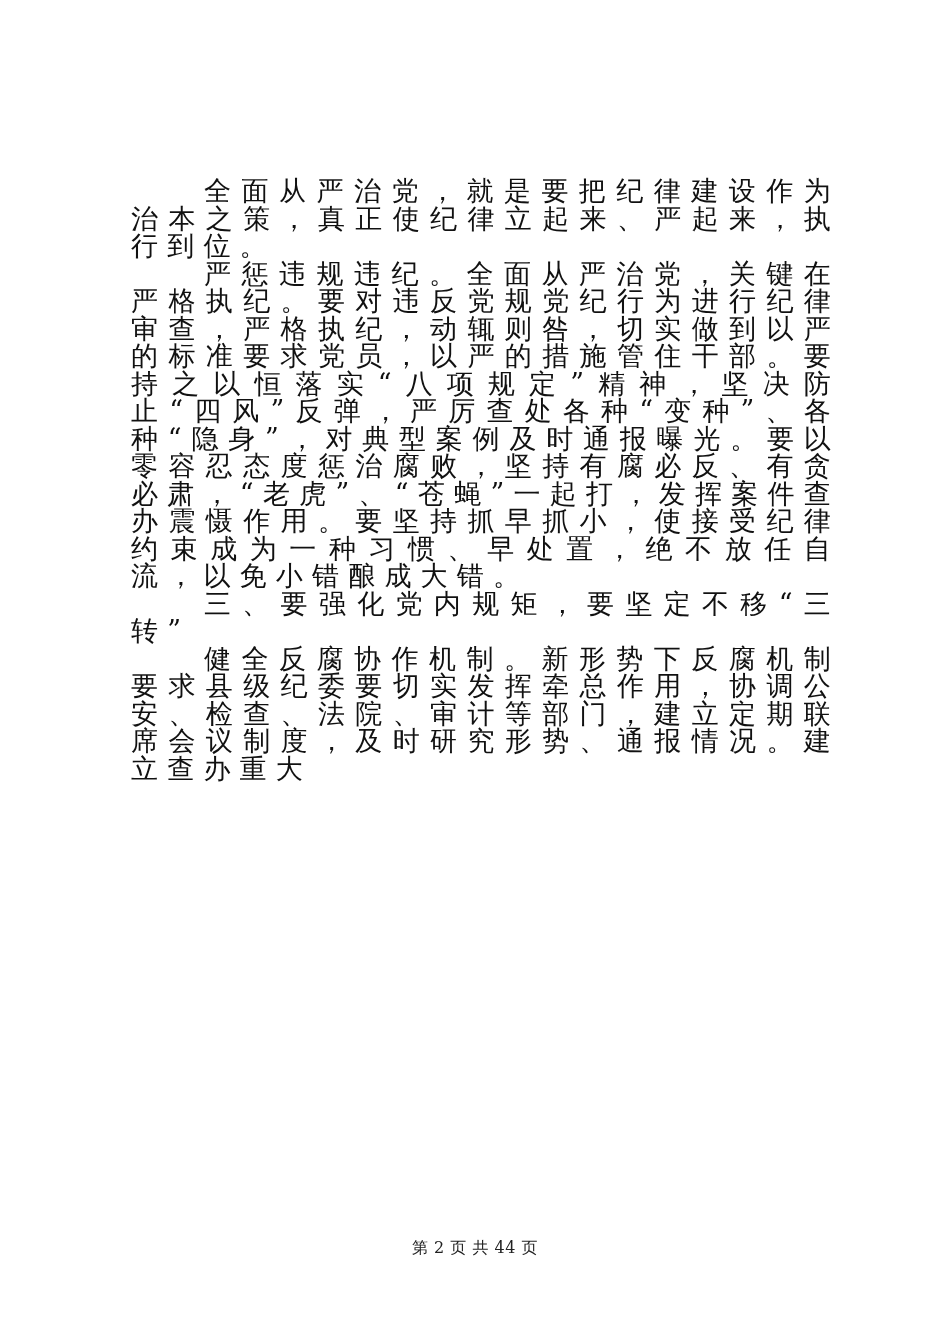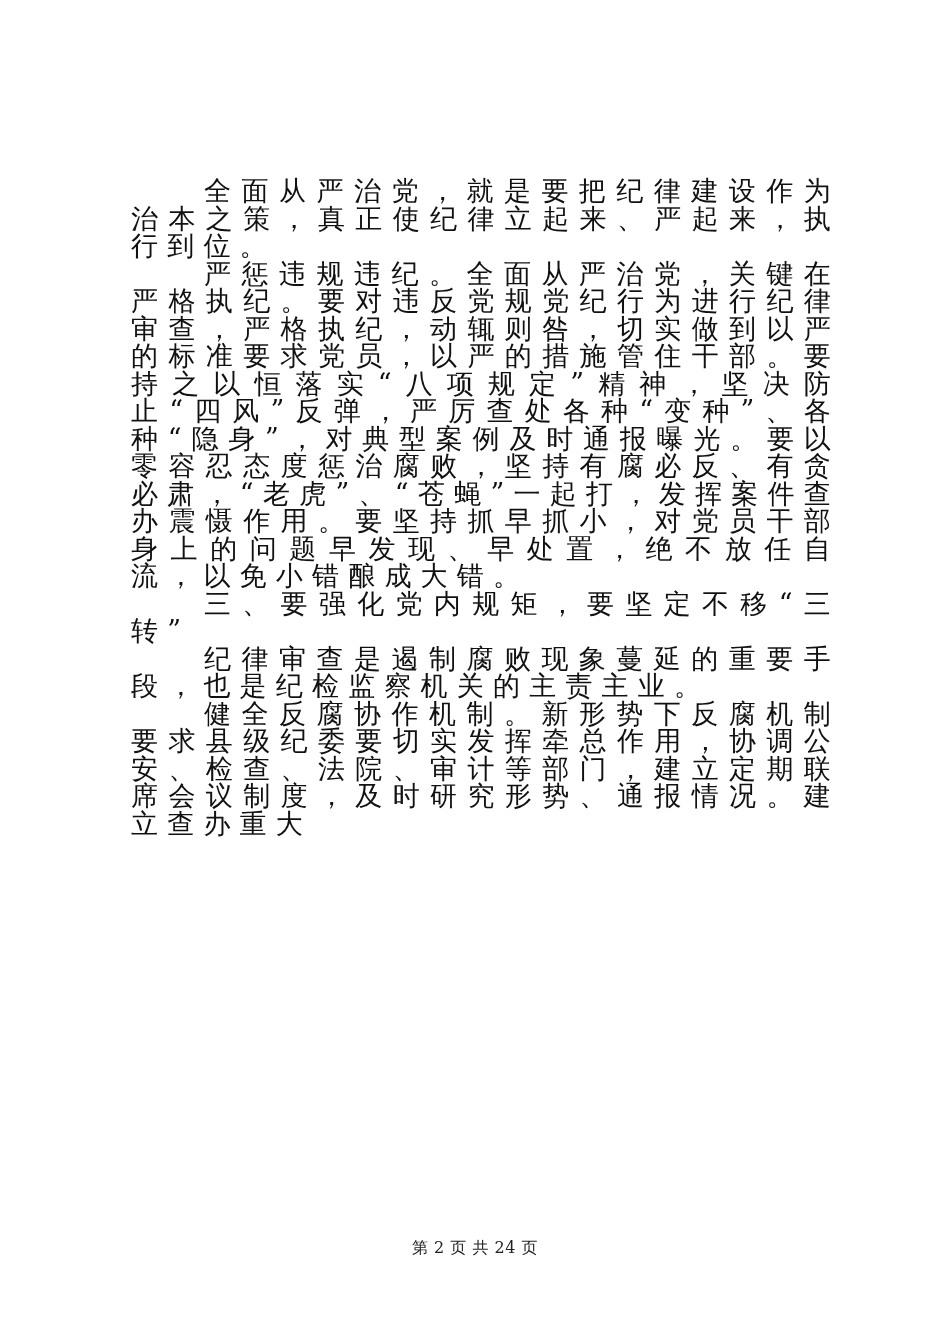--- a/index.html
+++ b/index.html
@@ -50,19 +50,18 @@
       color: #222;
       letter-spacing: 0.5px;
     }
   </style>
 </head>
 <body>
 
 <div class="page">
   <div class="content">
     <p class="para">全面从严治党，就是要把纪律建设作为治本之策，真正使纪律立起来、严起来，执行到位。</p>
-    <p class="para">严惩违规违纪。全面从严治党，关键在严格执纪。要对违反党规党纪行为进行纪律审查，严格执纪，动辄则咎，切实做到以严的标准要求党员，以严的措施管住干部。要持之以恒落实“八项规定”精神，坚决防止“四风”反弹，严厉查处各种“变种”、各种“隐身”，对典型案例及时通报曝光。要以零容忍态度惩治腐败，坚持有腐必反、有贪必肃，“老虎”、“苍蝇”一起打，发挥案件查办震慑作用。要坚持抓早抓小，对党员干部身上的问题早发现、早处置，绝不放任自流，以免小错酿成大错。</p>
+    <p class="para">严惩违规违纪。全面从严治党，关键在严格执纪。要对违反党规党纪行为进行纪律审查，严格执纪，动辄则咎，切实做到以严的标准要求党员，以严的措施管住干部。要持之以恒落实“八项规定”精神，坚决防止“四风”反弹，严厉查处各种“变种”、各种“隐身”，对典型案例及时通报曝光。要以零容忍态度惩治腐败，坚持有腐必反、有贪必肃，“老虎”、“苍蝇”一起打，发挥案件查办震慑作用。要坚持抓早抓小，使接受纪律约束成为一种习惯、早处置，绝不放任自流，以免小错酿成大错。</p>
     <p class="para">三、要强化党内规矩，要坚定不移“三转”</p>
-    <p class="para">纪律审查是遏制腐败现象蔓延的重要手段，也是纪检监察机关的主责主业。</p>
     <p class="para">健全反腐协作机制。新形势下反腐机制要求县级纪委要切实发挥牵总作用，协调公安、检查、法院、审计等部门，建立定期联席会议制度，及时研究形势、通报情况。建立查办重大</p>
   </div>
-  <div class="footer">第 2 页  共 24 页</div>
+  <div class="footer">第 2 页  共 44 页</div>
 </div>
 
 </body></html>

